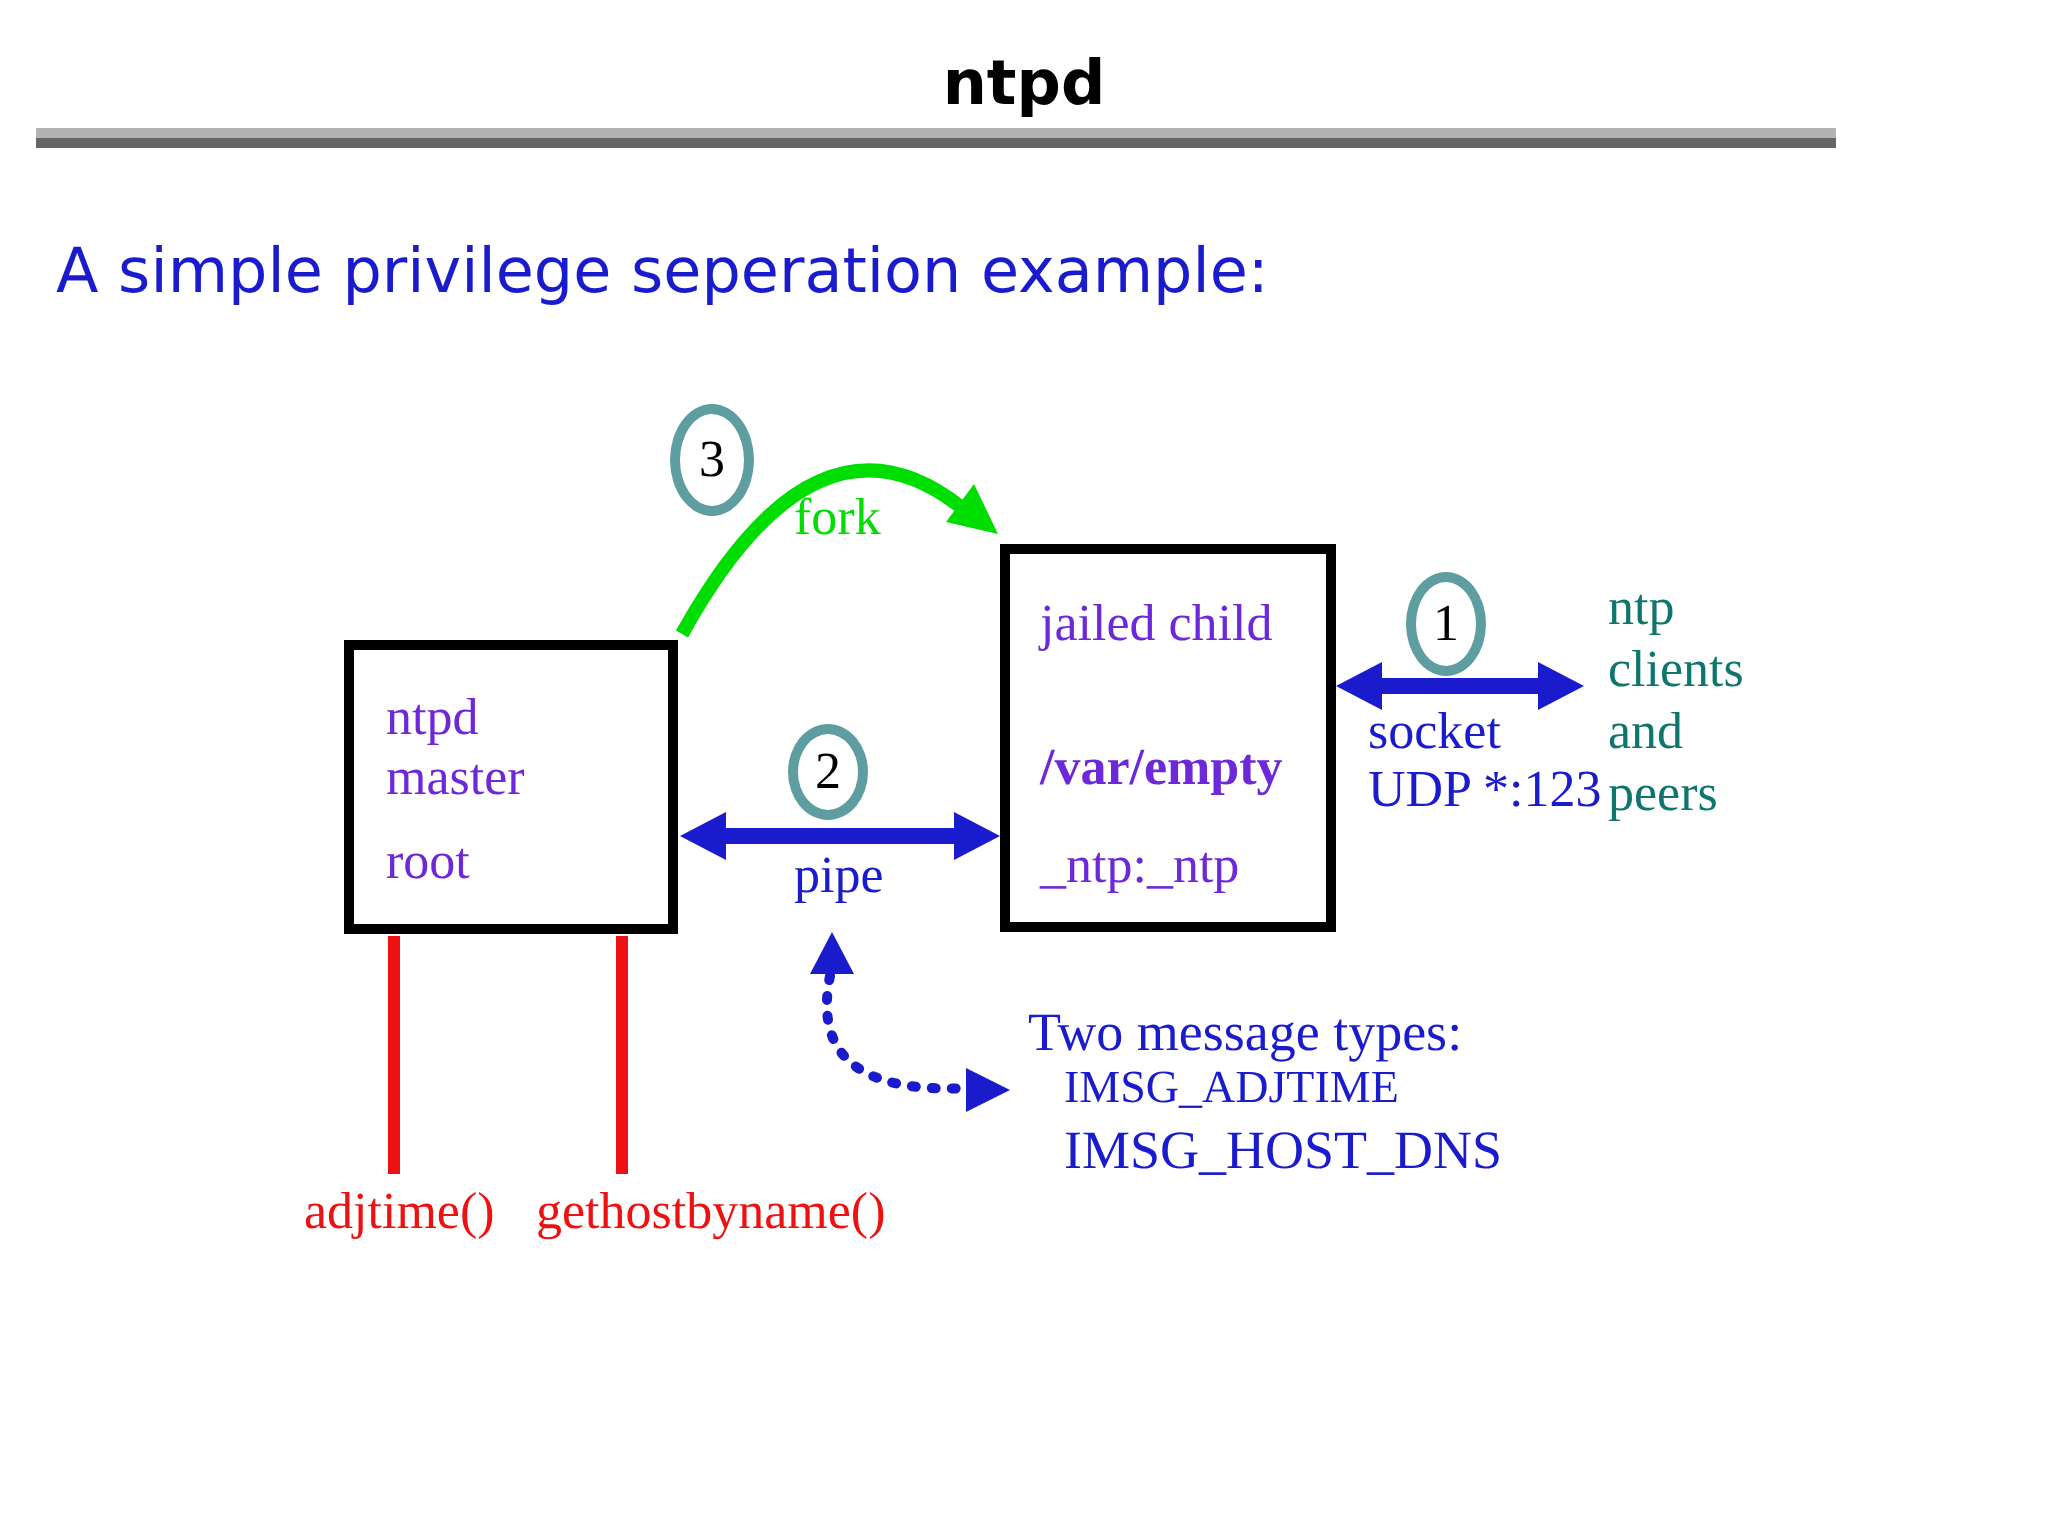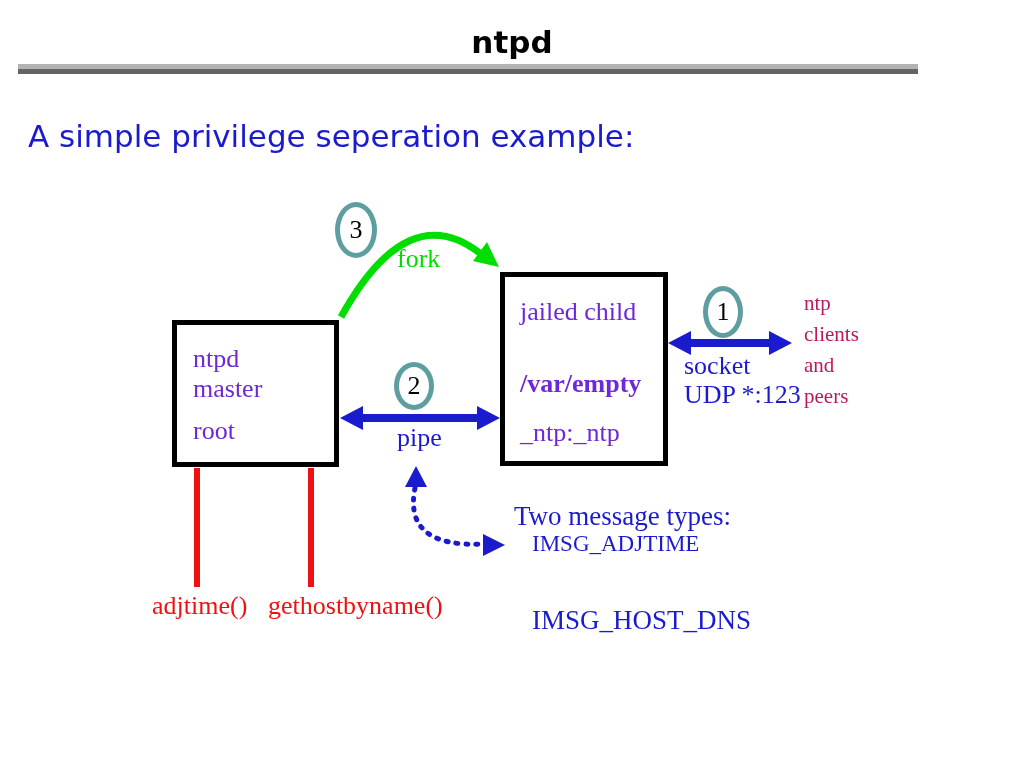--- a/index.html
+++ b/index.html
@@ -24,21 +24,21 @@
          justify-content:center;font-size:26px;color:#000;}
   .badge-3{left:335px;top:202px;width:42px;height:56px;}
   .badge-2{left:394px;top:362px;width:40px;height:48px;}
   .badge-1{left:703px;top:286px;width:40px;height:52px;}
   svg.overlay{position:absolute;left:0;top:0;width:1024px;height:768px;}
   .stroke-green{stroke:var(--green,#00dd00);}
   .fill-green{fill:var(--green,#00dd00);}
   .stroke-blue{stroke:var(--blue,#1b1bce);}
   .fill-blue{fill:var(--blue,#1b1bce);}
   .stroke-red{stroke:var(--red,#ee1111);}
-  .peers-line{line-height:31px;font-size:21px;color:#be185d;}
+  .peers-line{line-height:31px;font-size:26px;color:#0f766e;}
 </style>
 </head>
 <body>
 
 <div class="slide">
 
   <div class="abs title">ntpd</div>
   <div class="abs rule-light"></div>
   <div class="abs rule-dark"></div>
 
@@ -104,15 +104,15 @@
     <div class="peers-line">clients</div>
     <div class="peers-line">and</div>
     <div class="peers-line">peers</div>
   </div>
 
   <div class="lbl c-red" style="left:152px;top:591px;">adjtime()</div>
   <div class="lbl c-blue" style="left:514px;top:501px;font-size:27px;">Two message types:</div>
 
   <div class="lbl c-red" style="left:268px;top:591px;">gethostbyname()</div>
   <div class="lbl c-blue" style="left:532px;top:531px;font-size:23px;">IMSG_ADJTIME</div>
-  <div class="lbl c-blue" style="left:532px;top:560px;font-size:27px;margin-top:45px;">IMSG_HOST_DNS</div>
+  <div class="lbl c-blue" style="left:532px;top:560px;font-size:27px;">IMSG_HOST_DNS</div>
 
 </div>
 
 </body></html>

